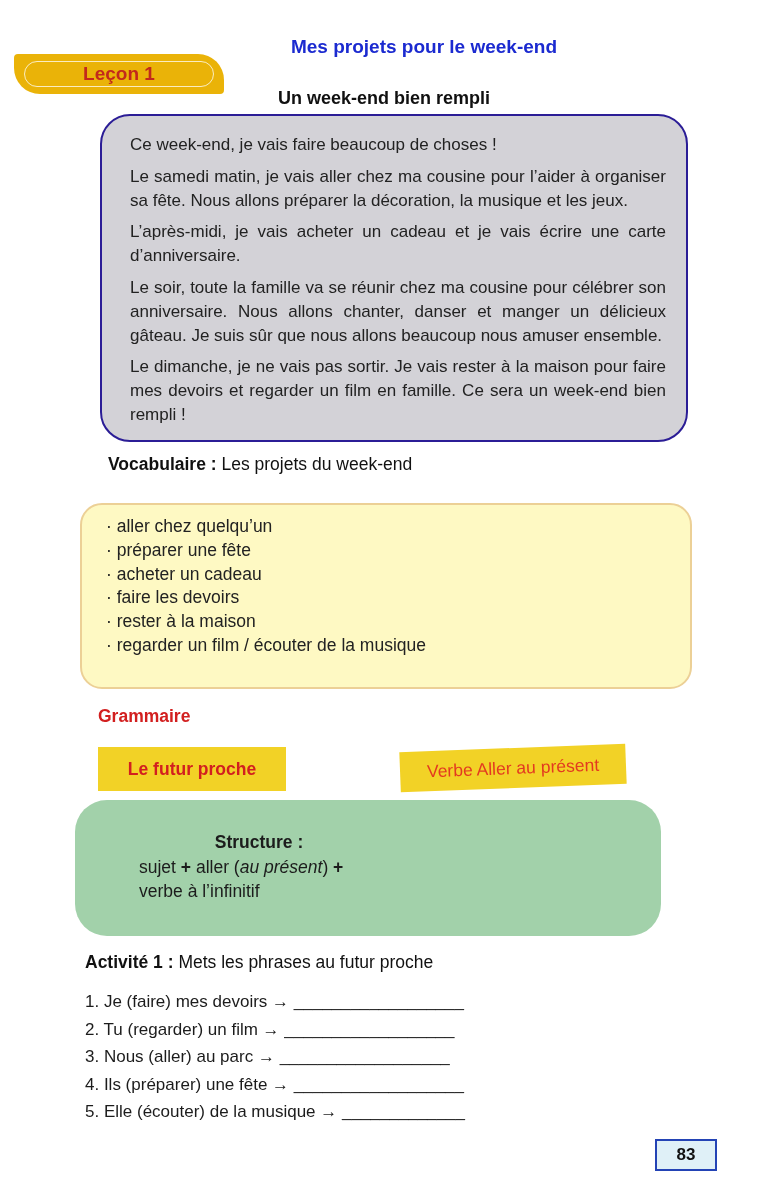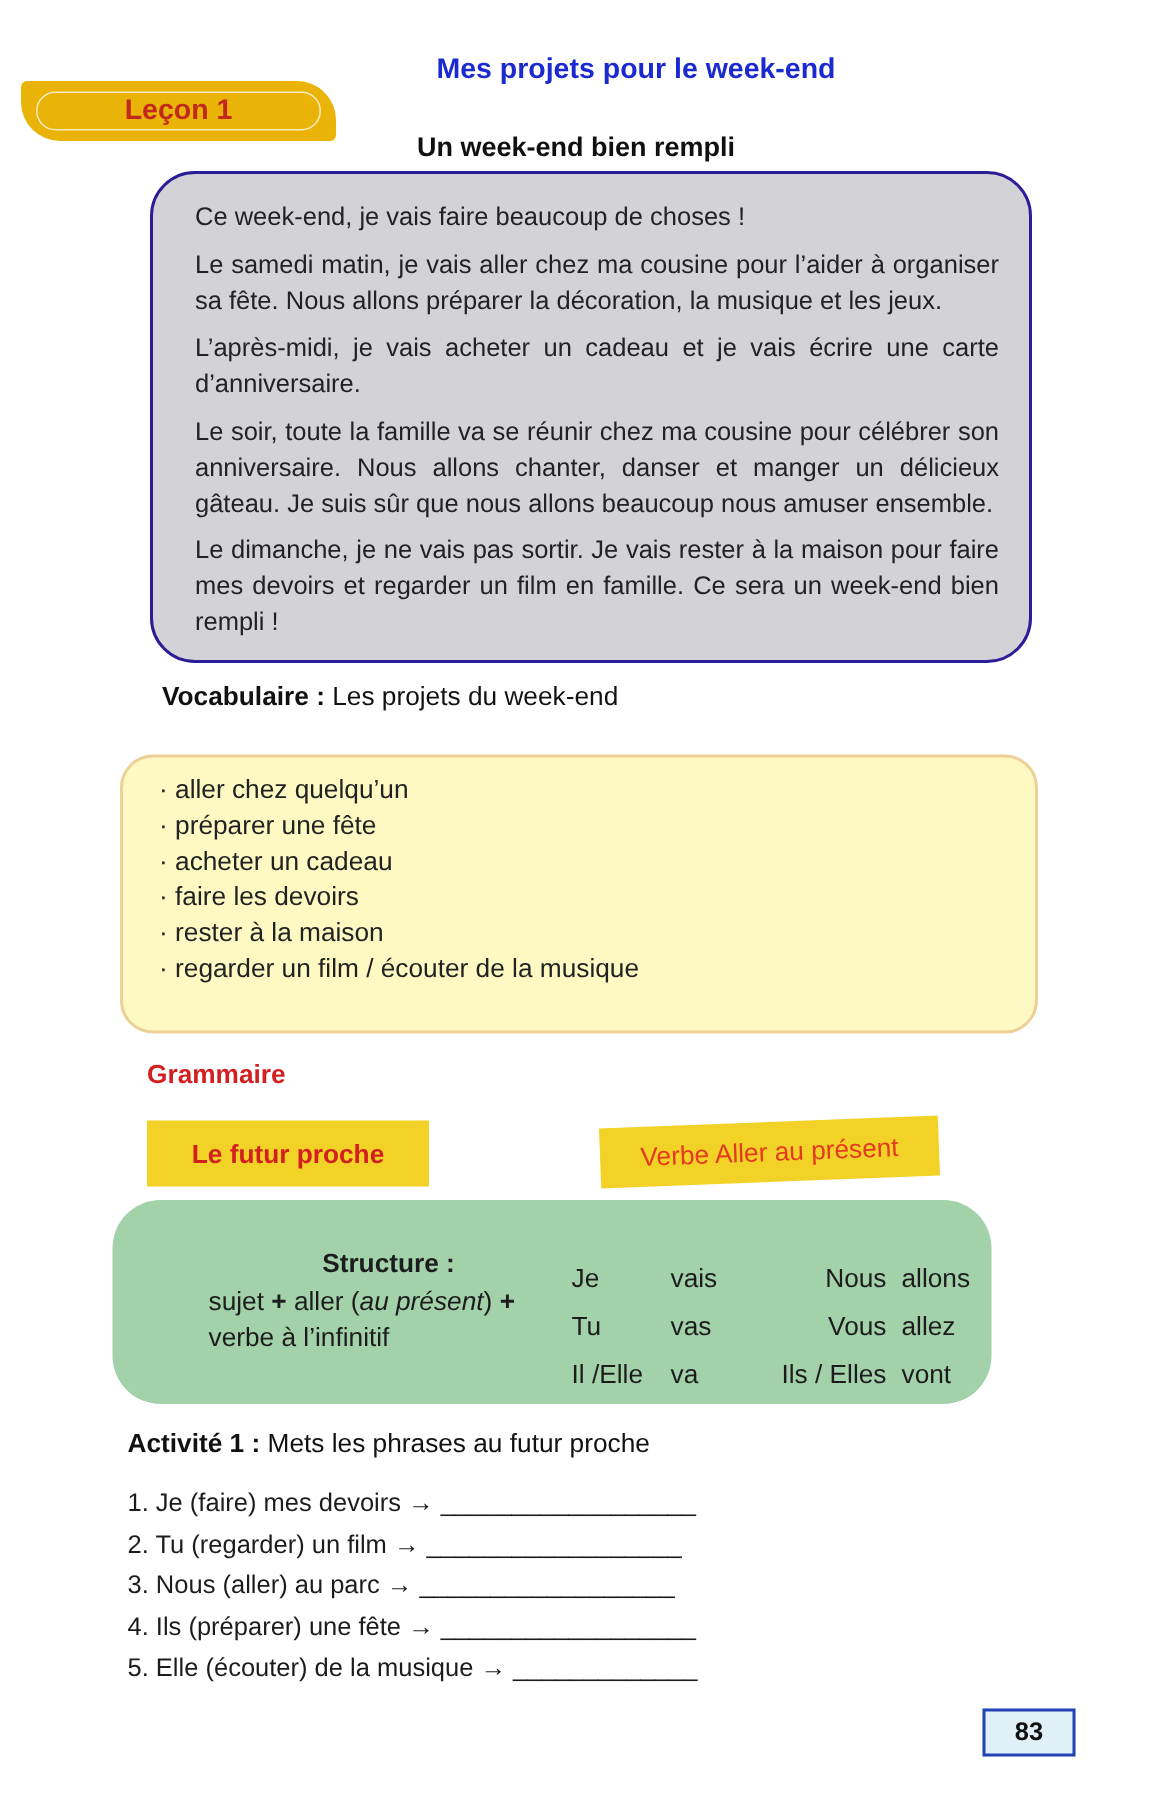--- a/index.html
+++ b/index.html
@@ -128,34 +128,20 @@
 <div class="topic2">
   <span>Verbe Aller au présent</span>
 </div>
 
 <div class="green-box">
   <div class="structure-col">
     <div class="structure-title">Structure :</div>
     <div id="structure-line1"><span>sujet </span><span class="bold">+</span><span> aller (</span><span class="italic">au présent</span><span>) </span><span class="bold">+</span></div>
     <div>verbe à l’infinitif</div>
   </div>
-  <div class="conjugation" id="conjugation">
-      <span class="c1">Je</span>
-      <span class="c2">vais</span>
-      <span class="c3">Nous</span>
-      <span class="c4">allons</span>
-      <span class="c1">Tu</span>
-      <span class="c2">vas</span>
-      <span class="c3">Vous</span>
-      <span class="c4">allez</span>
-      <span class="c1">Il /Elle</span>
-      <span class="c2">va</span>
-      <span class="c3">Ils / Elles</span>
-      <span class="c4">vont</span>
-    </div>
 </div>
 
 <div class="activity-heading">
   <span class="b">Activité 1 :</span>
   <span>Mets les phrases au futur proche</span>
 </div>
 
 <div class="activity-list">
     <div>1. Je (faire) mes devoirs → __________________</div>
     <div>2. Tu (regarder) un film → __________________</div>

